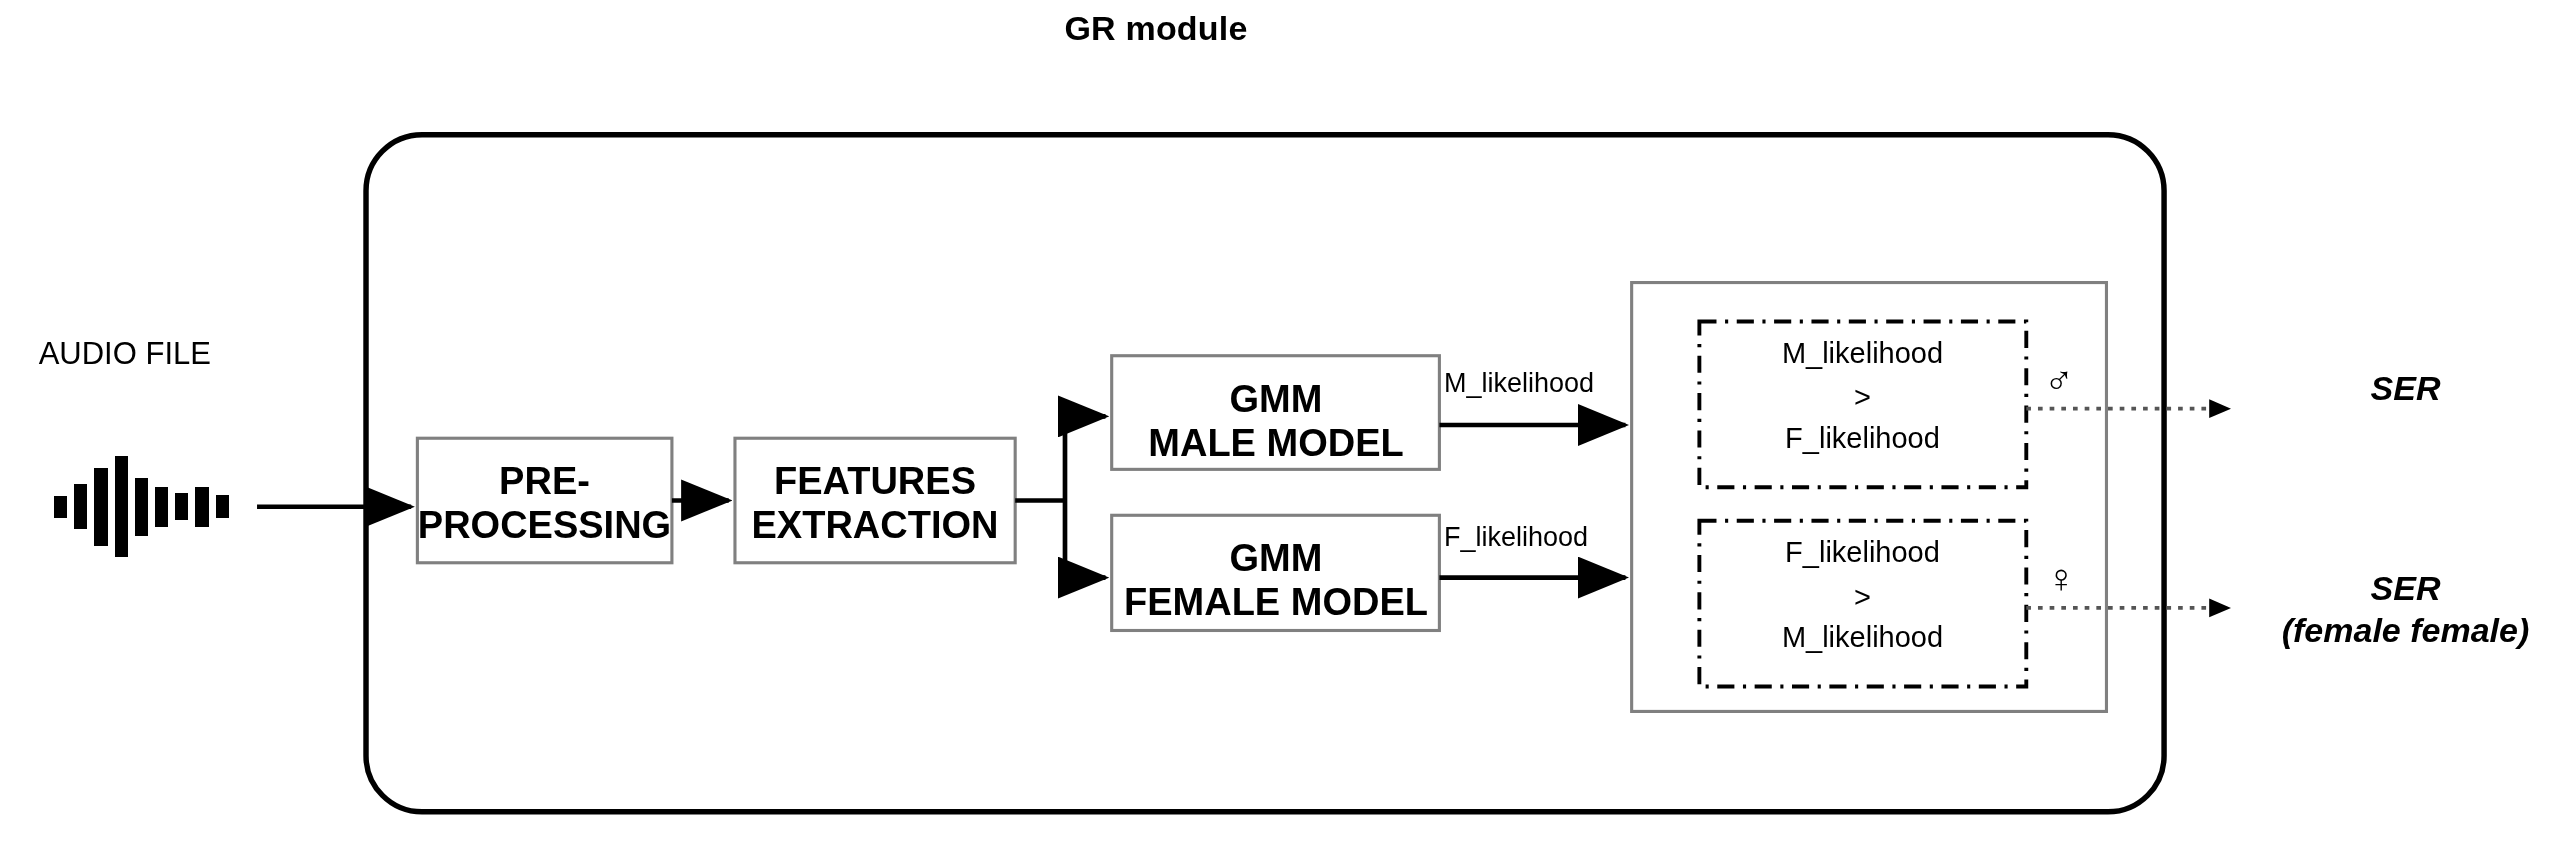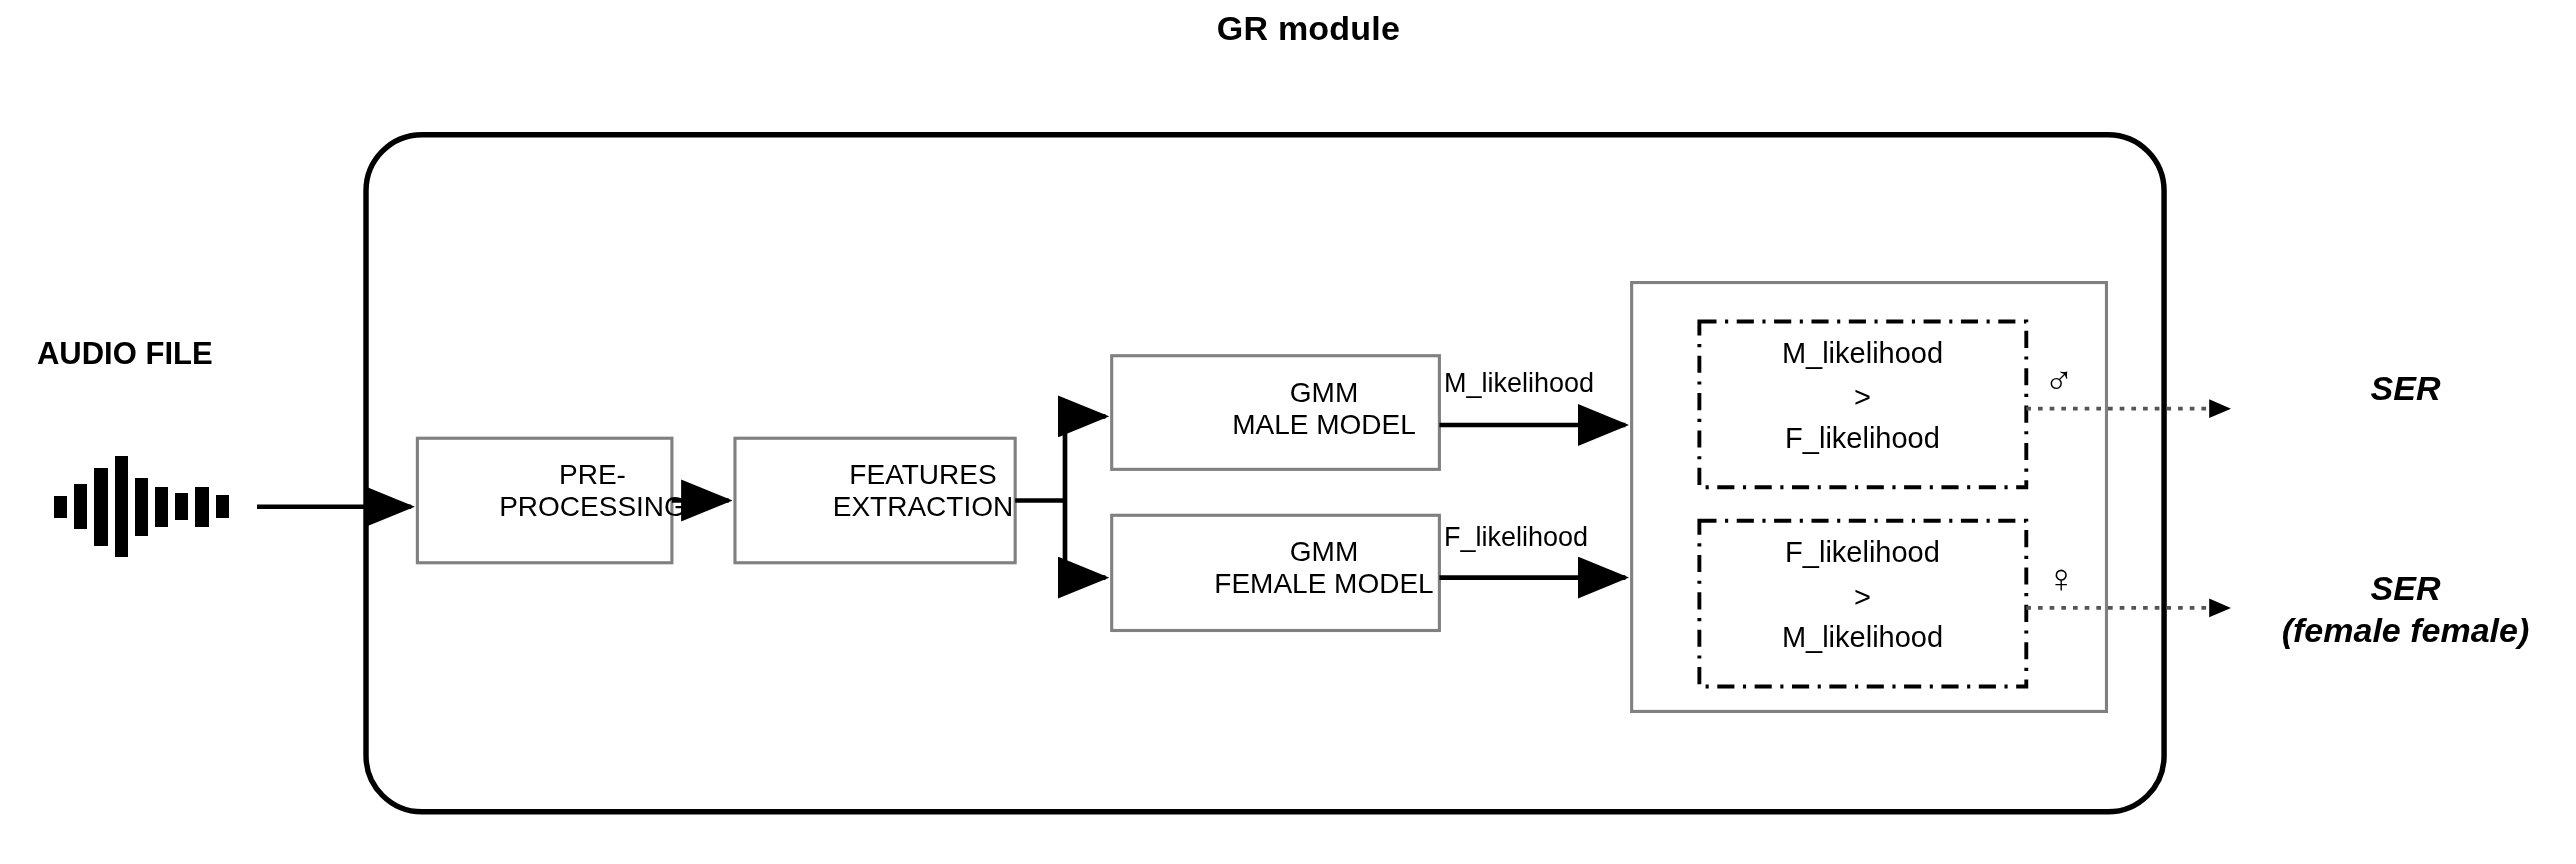--- a/index.html
+++ b/index.html
@@ -34,27 +34,26 @@
     white-space: pre-line;
     color: #000;
   }
   .title {
     font-size: 34px;
     font-weight: bold;
     letter-spacing: 0.2px;
   }
   .audio-label {
     font-size: 31px;
-    font-weight: bold;
+    font-weight: normal;
     text-align: center;
   }
   .box-label {
-    font-size: 28px;
-    font-weight: normal;
-    margin-left: 48px;
+    font-size: 38px;
+    font-weight: bold;
   }
   .edge-label {
     font-size: 27px;
     font-weight: normal;
   }
   .decision-label {
     font-size: 29px;
     font-weight: normal;
   }
   .out-label {
@@ -126,21 +125,21 @@
 
     <line x1="1849" y1="742" x2="2088" y2="742" stroke="#000" stroke-width="6" marker-end="url(#arrowSolid)"></line>
 
     <line x1="2603" y1="525" x2="2838" y2="525" stroke="#555" stroke-width="5" stroke-dasharray="6 9"></line>
     <path d="M2838,513 L2866,525 L2838,537 z" fill="#000"></path>
 
     <line x1="2603" y1="781" x2="2838" y2="781" stroke="#555" stroke-width="5" stroke-dasharray="6 9"></line>
     <path d="M2838,769 L2866,781 L2838,793 z" fill="#000"></path>
   </svg>
 
-  <div class="lbl title" style="left:1042px; top:9.3px; width:358px;text-align:right;">GR module</div>
+  <div class="lbl title" style="left:977px; top:9.3px; width:358px;">GR module</div>
 
   <div class="lbl audio-label" style="left:7.8px; top:336px; width:234px;">AUDIO FILE</div>
 
   <div class="wave" style="left:54px; top:456px;">
       <i style="height: 22px;"></i>
       <i style="height: 45px;"></i>
       <i style="height: 78px;"></i>
       <i style="height: 101px;"></i>
       <i style="height: 58px;"></i>
       <i style="height: 40px;"></i>

